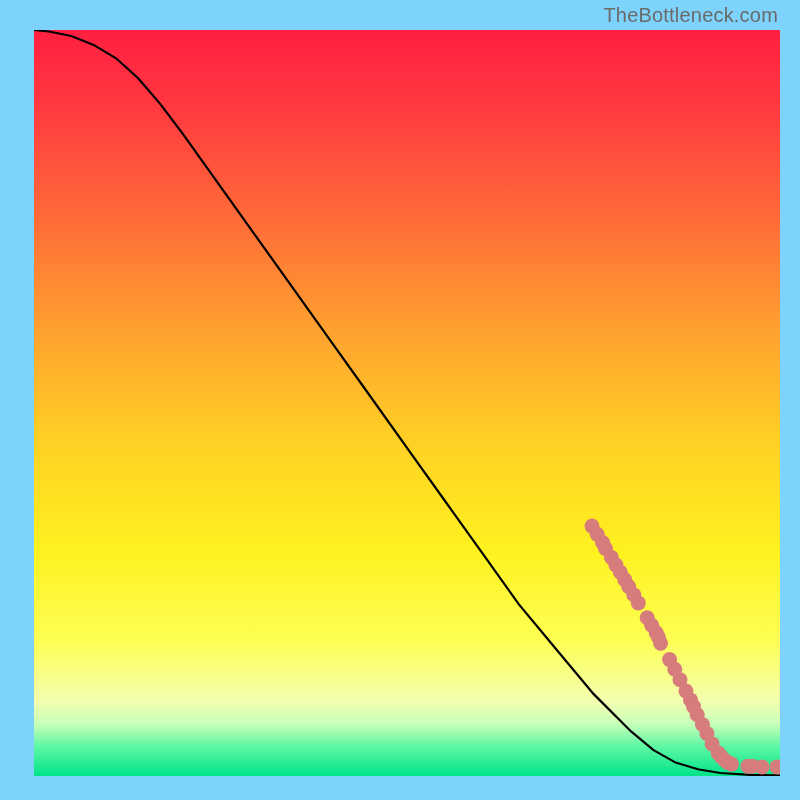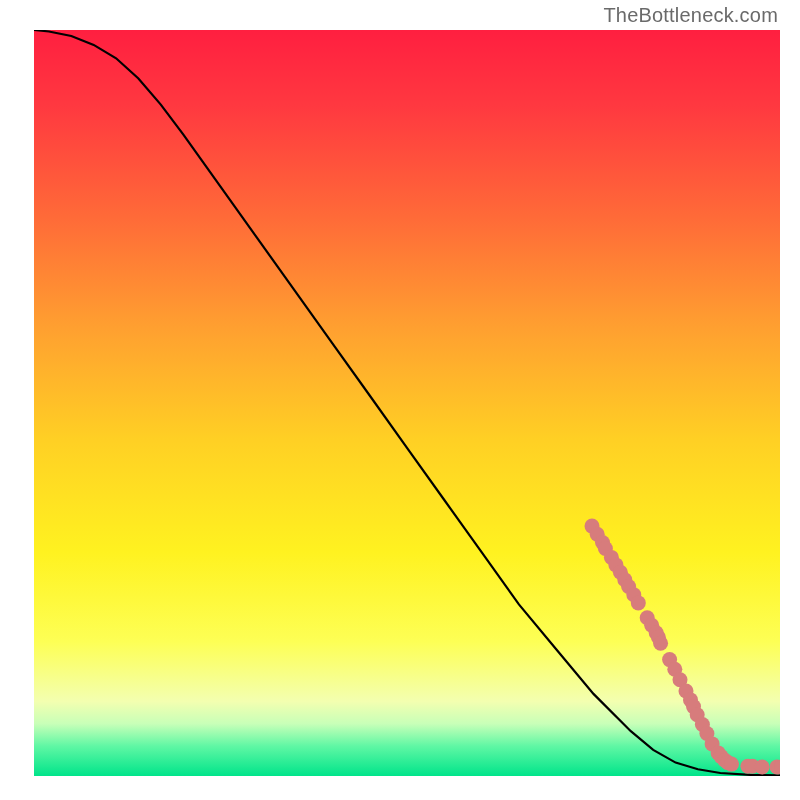--- a/index.html
+++ b/index.html
@@ -8,21 +8,21 @@
     width: 800px;
     height: 800px;
     overflow: hidden;
     background: #000;
     font-family: Arial, Helvetica, sans-serif;
   }
   .frame {
     position: absolute;
     top: 0; left: 0;
     width: 800px; height: 800px;
-    background: #ffffff;
+    background: #7dd3fc;
   }
   .attribution {
     position: absolute;
     top: 4px;
     right: 22px;
     color: #6a6a6a;
     font-size: 20px;
     font-weight: 400;
     letter-spacing: 0.2px;
   }

